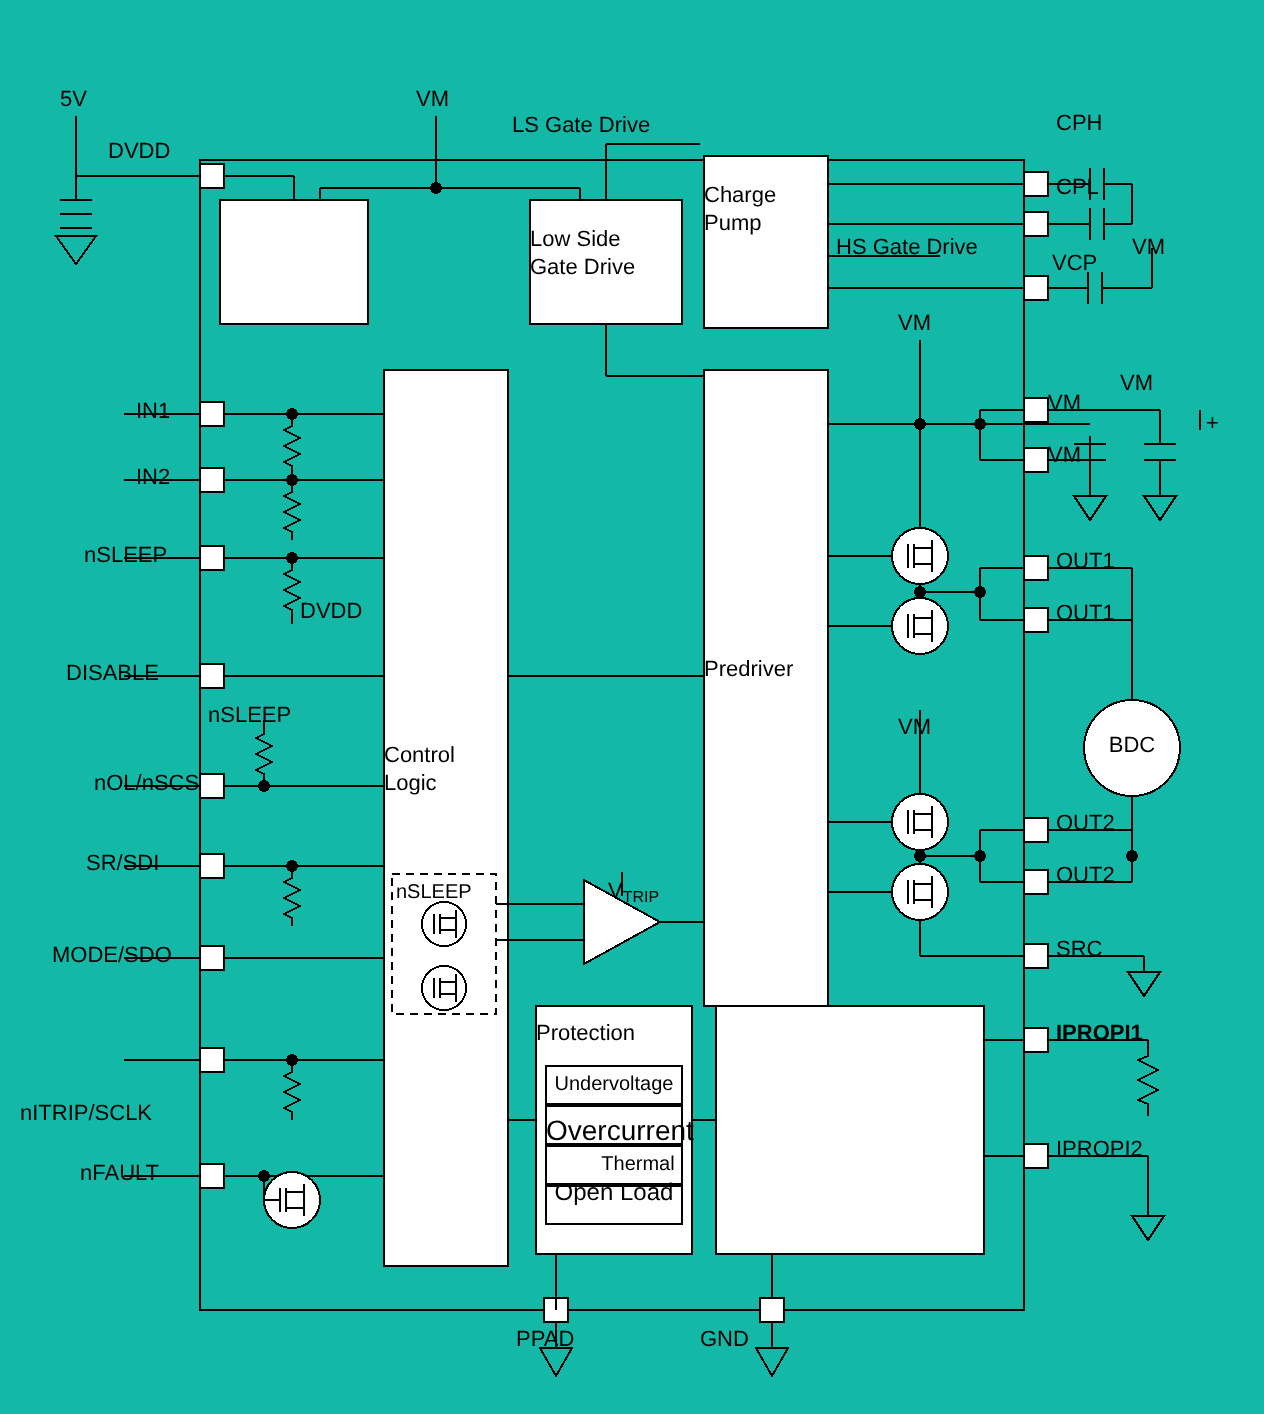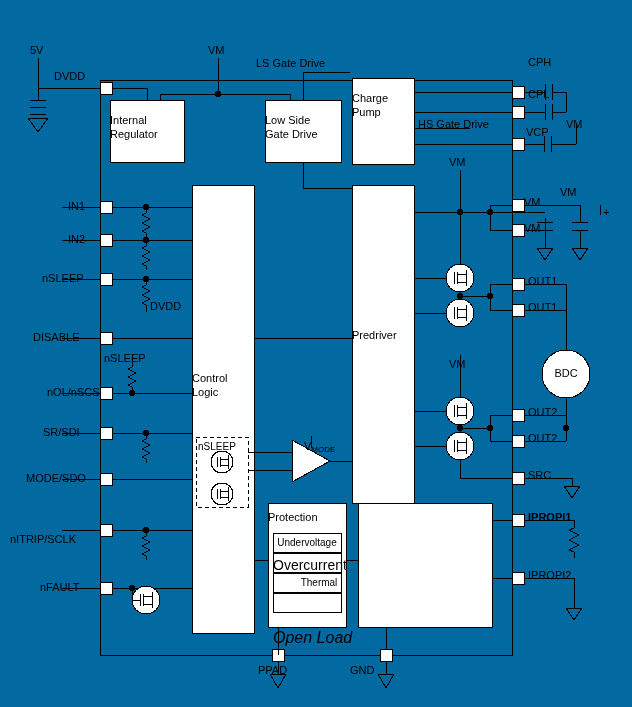--- a/index.html
+++ b/index.html
@@ -5,21 +5,21 @@
   html, body {
     margin: 0;
     padding: 0;
     background: #ffffff;
   }
   #root {
     position: relative;
     width: 632px;
     height: 707px;
     font-family: "Liberation Sans", sans-serif;
-    background: #0369a1;
+    background: #14b8a6;
     overflow: hidden;
   }
   svg.layer {
     position: absolute;
     left: 0;
     top: 0;
     width: 632px;
     height: 707px;
   }
   .lbl {
@@ -341,47 +341,46 @@
       <line x1="414" y1="490" x2="414" y2="503"></line>
     </g>
   </svg>
 
   <div class="lbl" style="left:30px; top:44px;">5V</div>
   <div class="lbl" style="left:54px; top:70px;">DVDD</div>
   <div class="lbl" style="left:208px; top:44px;">VM</div>
   <div class="lbl" style="left:256px; top:57px;">LS Gate Drive</div>
   <div class="lbl" style="left:418px; top:118px;">HS Gate Drive</div>
 
-  <div class="lbl blk-title" style="left:110px; top:114px; width:74px;">Internal<br>Regulator</div>
   <div class="lbl blk-title" style="left:265px; top:114px; width:76px;">Low Side<br>Gate Drive</div>
   <div class="lbl blk-title" style="left:352px; top:92px; width:62px;">Charge<br>Pump</div>
   <div class="lbl blk-title" style="left:192px; top:372px; width:62px;">Control<br>Logic</div>
   <div class="lbl blk-title" style="left:352px; top:329px; width:62px;">Predriver</div>
   <div class="lbl blk-title" style="left:268px; top:511px; width:78px;">Protection</div>
 
   <div class="lbl center" style="left:273px; top:537px; width:68px; font-size:10px;">Undervoltage</div>
   <div class="lbl center" style="left:273px; top:557px; width:68px; font-size:14px;">Overcurrent</div>
   <div class="lbl center" style="left:285px; top:577px; width:68px; font-size:10px;">Thermal</div>
-  <div class="lbl center" style="left:273px; top:629px; width:68px; font-size:16px;font-style:italic;">Open Load</div>
+  <div class="lbl center" style="left:273px; top:590px; width:68px; font-size:12px;">Open Load</div>
 
   <div class="lbl" style="left:68px; top:200px;">IN1</div>
   <div class="lbl" style="left:68px; top:233px;">IN2</div>
   <div class="lbl" style="left:42px; top:272px;">nSLEEP</div>
   <div class="lbl" style="left:33px; top:331px;">DISABLE</div>
   <div class="lbl" style="left:30px; top:386px;margin-left:17px;">nOL/nSCS</div>
   <div class="lbl" style="left:43px; top:426px;">SR/SDI</div>
   <div class="lbl" style="left:26px; top:472px;">MODE/SDO</div>
-  <div class="lbl" style="left:10px; top:533px;">nITRIP/SCLK</div>
+  <div class="lbl" style="left:10px; top:551px;">nITRIP/SCLK</div>
   <div class="lbl" style="left:40px; top:581px;">nFAULT</div>
 
   <div class="lbl" style="left:150px; top:300px;">DVDD</div>
   <div class="lbl" style="left:104px; top:352px;">nSLEEP</div>
   <div class="lbl" style="left:198px; top:441px; font-size:10px;">nSLEEP</div>
 
-  <div class="lbl" style="left:304px; top:440px;"><span>V</span><span class="sub">MODE</span></div>
+  <div class="lbl" style="left:304px; top:440px;"><span>V</span><span class="sub">TRIP</span></div>
 
   <div class="lbl" style="left:528px; top:56px;">CPH</div>
   <div class="lbl" style="left:528px; top:88px;">CPL</div>
   <div class="lbl" style="left:526px; top:126px;">VCP</div>
   <div class="lbl" style="left:566px; top:118px;">VM</div>
 
   <div class="lbl" style="left:524px; top:196px;">VM</div>
   <div class="lbl" style="left:524px; top:222px;">VM</div>
   <div class="lbl" style="left:560px; top:186px;">VM</div>
   <div class="lbl" style="left:449px; top:156px;">VM</div>

